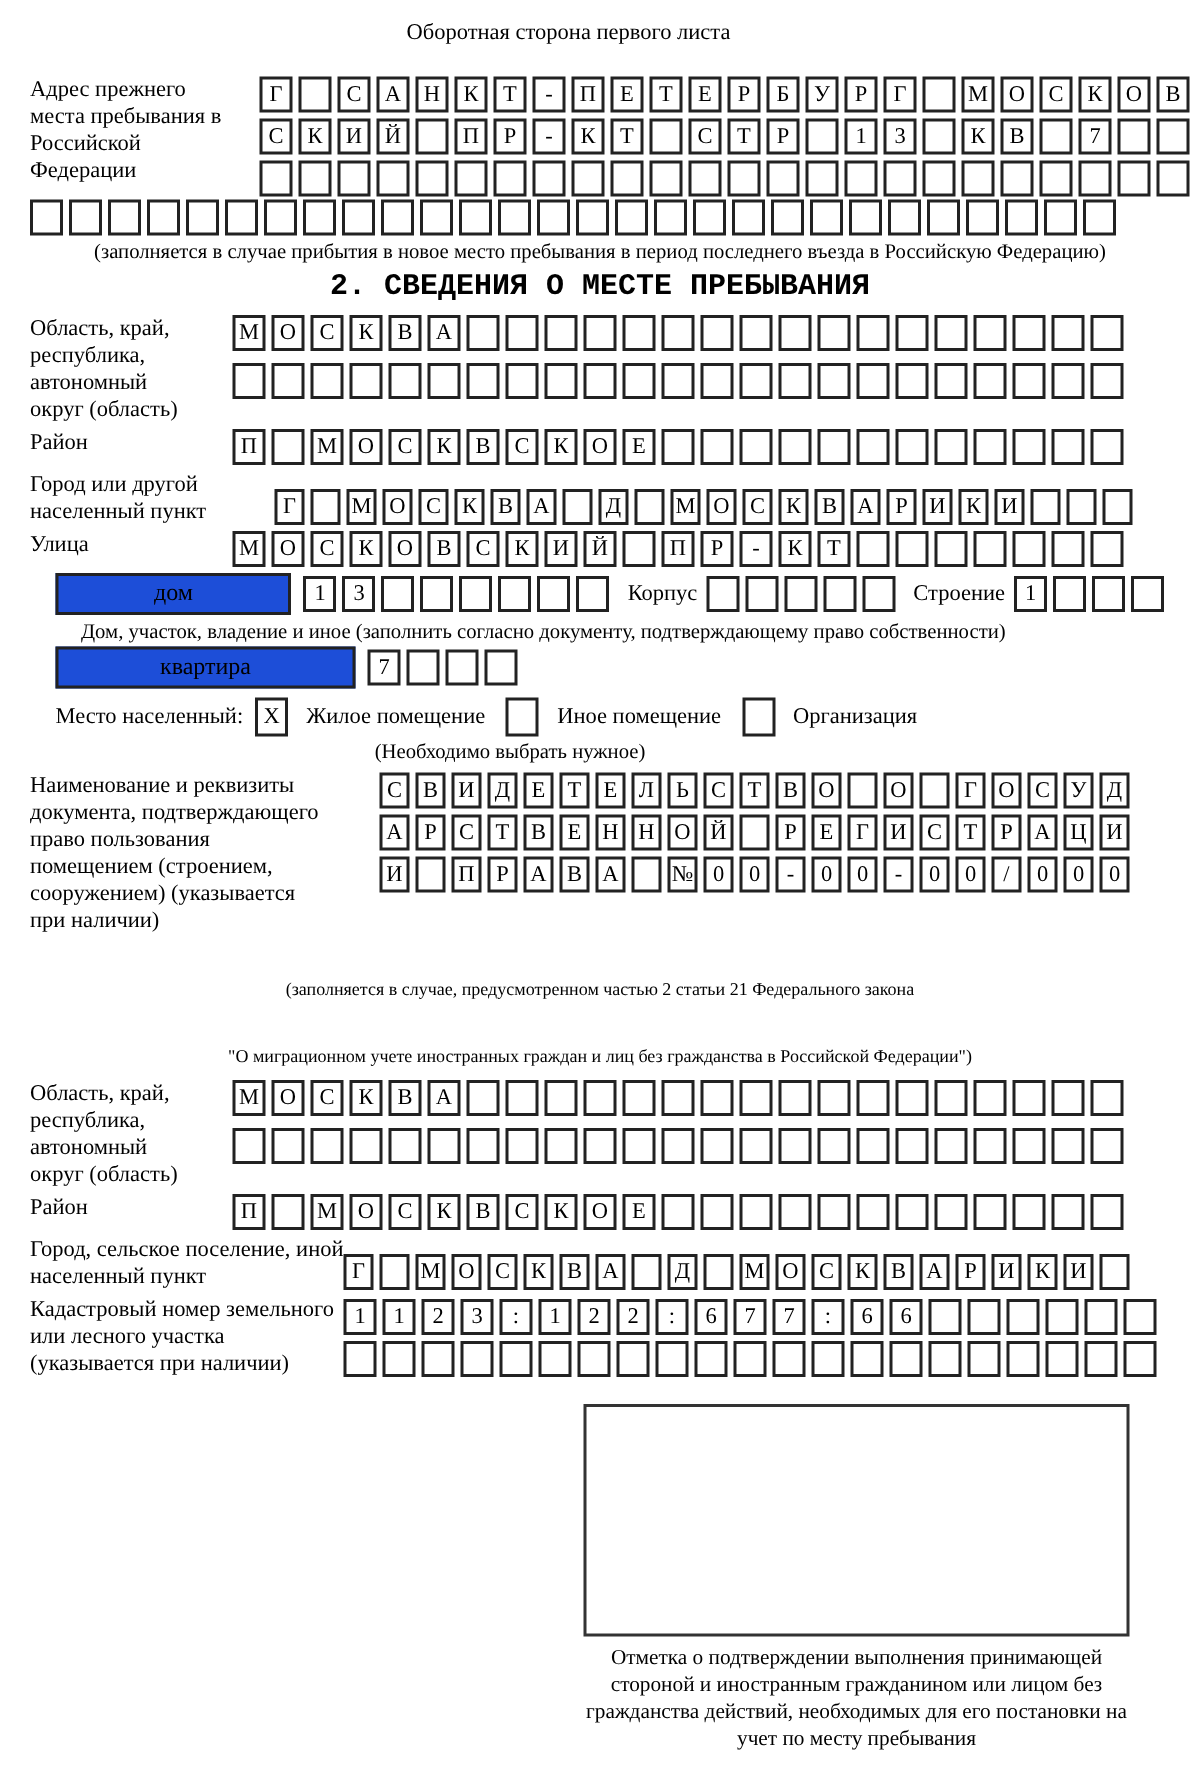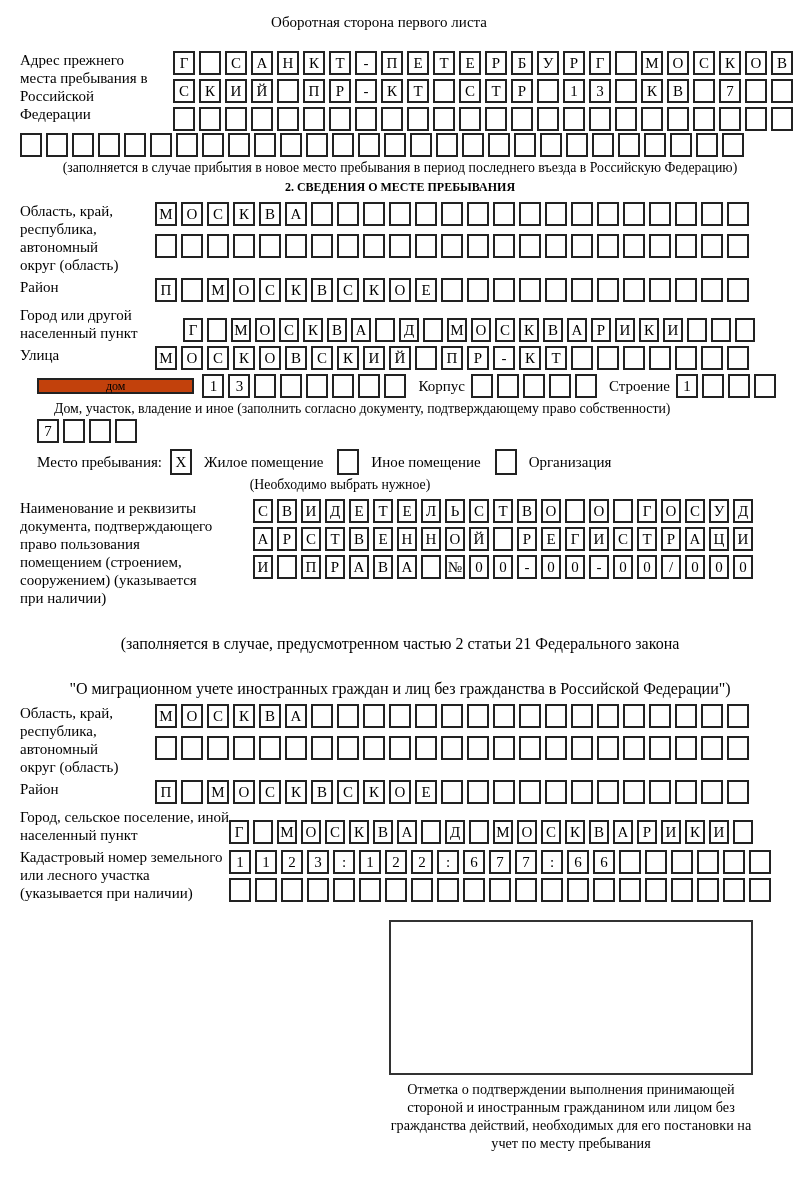--- a/index.html
+++ b/index.html
@@ -26,37 +26,37 @@
   .cell { box-sizing:border-box; width:22px; height:24px; border:2px solid #222;
           margin-right:4px; display:flex; align-items:center; justify-content:center;
           font-size:15px; line-height:1; background:#fff; }
   .tight .cell { width:20px; }
 
   .caption { font-size:13.8px; line-height:17px; }
   .center { text-align:center; }
   .indent17 { margin-left:34px; }
   .mb2 { margin-bottom:2px; }
 
-  .section-title { text-align:center; font-weight:bold; font-size:12px; margin:4px 0 7px 0; }
+  .section-title { text-align:center; font-weight:bold; font-size:20px; margin:4px 0 7px 0;font-family:Liberation Mono, monospace; }
 
   .house-row { display:flex; align-items:center; margin-bottom:2px; margin-left:17px; }
-  .wide-box { box-sizing:border-box; border:2px solid #222; height:16px; display:flex;
-              align-items:center; justify-content:center; font-size:12px; background:#c2410c; }
+  .wide-box { box-sizing:border-box; border:2px solid #222; height:28px; display:flex;
+              align-items:center; justify-content:center; font-size:16px; background:#1d4ed8; }
   .box-house { width:166px; margin-right:8px; }
   .box-flat  { width:200px; margin-right:8px; }
   .inline-label { font-size:15px; margin:0 6px 0 8px; }
 
   .stay-row { display:flex; align-items:center; font-size:15px; margin:6px 0 2px 17px; }
   .checkbox { box-sizing:border-box; width:22px; height:26px; border:2px solid #222;
               display:flex; align-items:center; justify-content:center; font-size:15px;
               margin:0 12px 0 14px; background:#fff; }
   .checkbox.first { margin-left:8px; }
   .stay-note { width:640px; text-align:center; font-size:13.8px; margin-bottom:6px; }
 
-  .fact-caption { font-size:16px; line-height:17px; text-align:center;margin-top:28px; }
+  .fact-caption { font-size:12px; line-height:17px; text-align:center;margin-top:28px; }
   .fact-caption.last { margin-bottom:7px; }
 
   .mark-wrap { width:382px; margin-left:360px; margin-top:18px; text-align:center; }
   .mark-box { box-sizing:border-box; width:364px; height:155px; border:2px solid #333;
               margin:0 auto 5px auto; background:#fff; }
   .mark-caption { font-size:14.2px; line-height:18px; }
 </style>
 </head>
 <body>
 
@@ -349,30 +349,31 @@
     <div class="cellrow">
         <div class="cell">1</div>
         <div class="cell"></div>
         <div class="cell"></div>
         <div class="cell"></div>
       </div>
   </div>
   <div class="caption indent17 mb2">Дом, участок, владение и иное (заполнить согласно документу, подтверждающему право собственности)</div>
 
   <div class="house-row">
+    <div class="wide-box box-flat">квартира</div>
     <div class="cellrow">
         <div class="cell">7</div>
         <div class="cell"></div>
         <div class="cell"></div>
         <div class="cell"></div>
       </div>
   </div>
 
   <div class="stay-row">
-    <span>Место пребывания:</span>
+    <span>Место населенный:</span>
     <span class="checkbox first">X</span>
     <span>Жилое помещение</span>
     <span class="checkbox"></span>
     <span>Иное помещение</span>
     <span class="checkbox"></span>
     <span>Организация</span>
   </div>
   <div class="stay-note">(Необходимо выбрать нужное)</div>
 
   <div class="frow">

